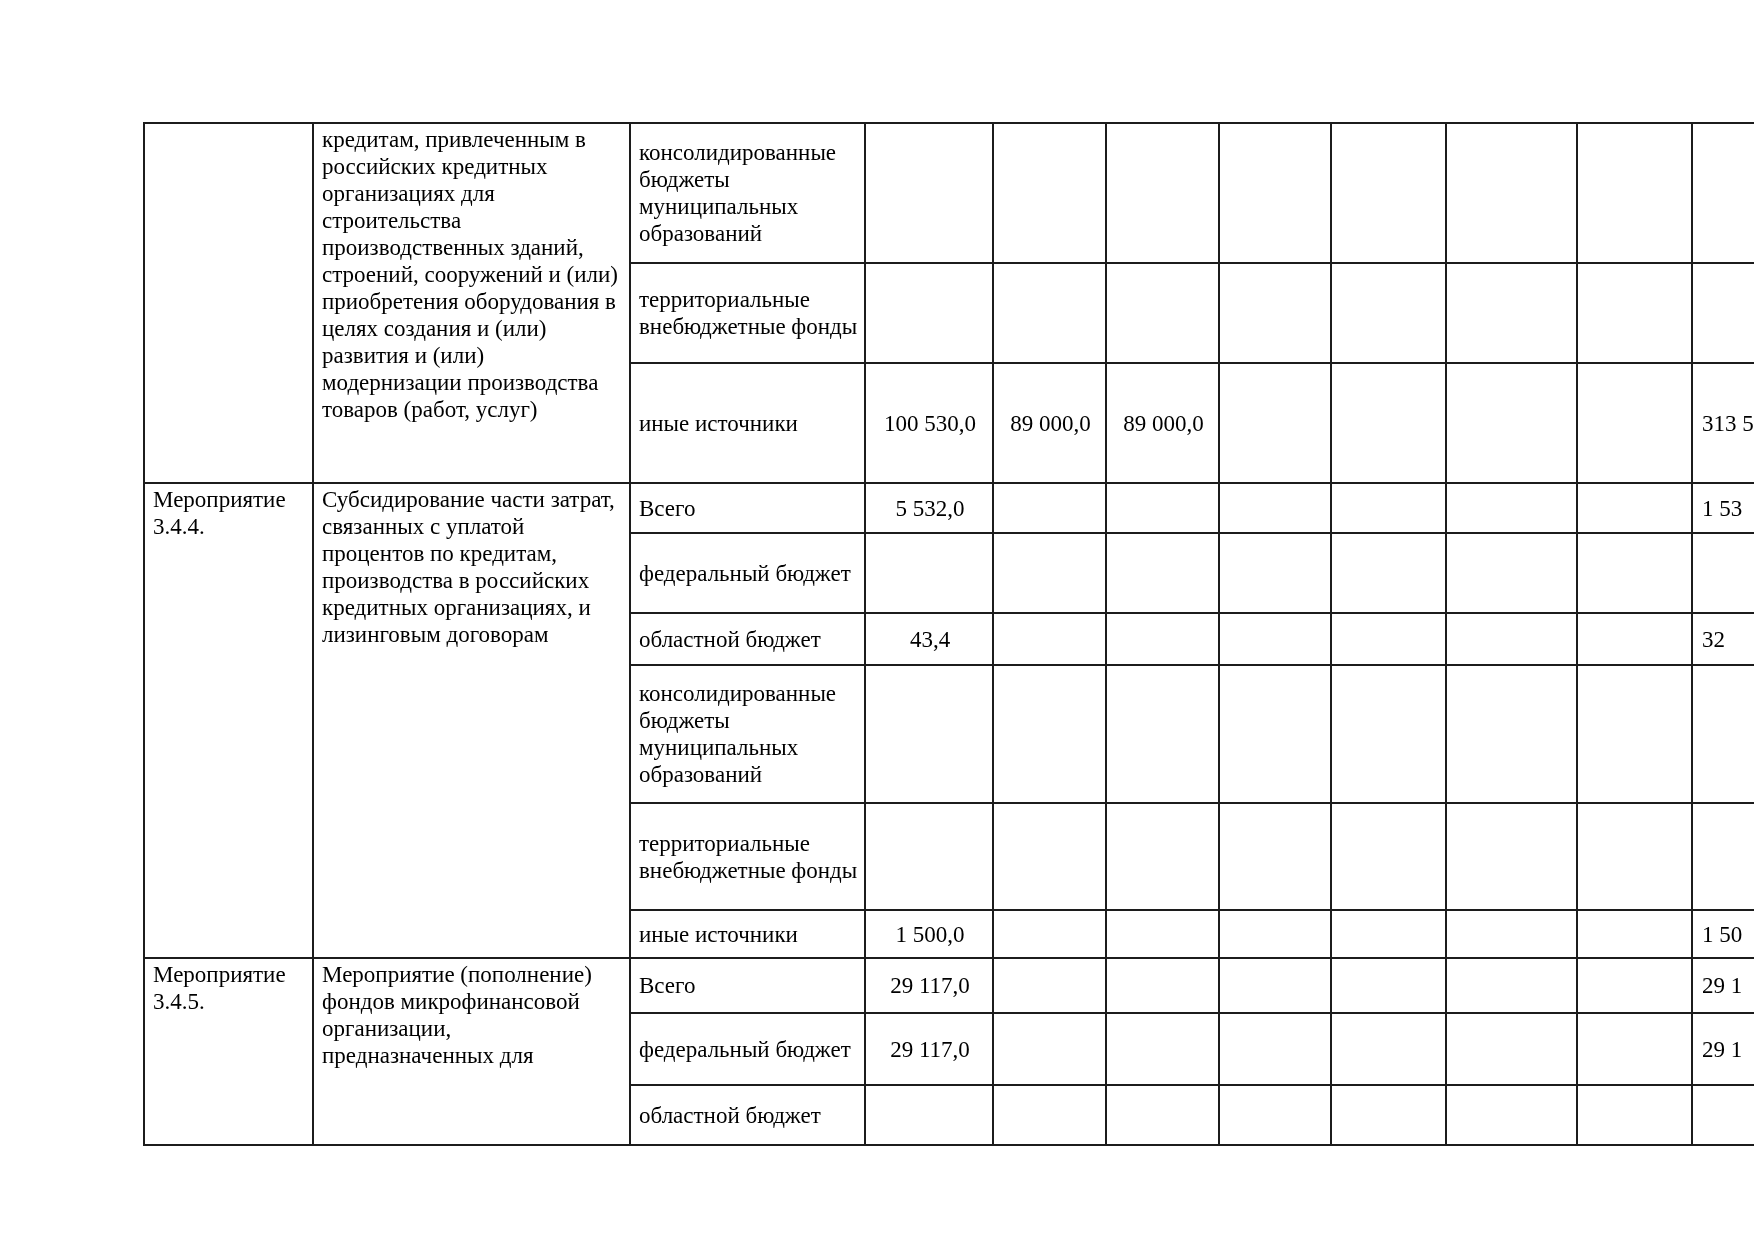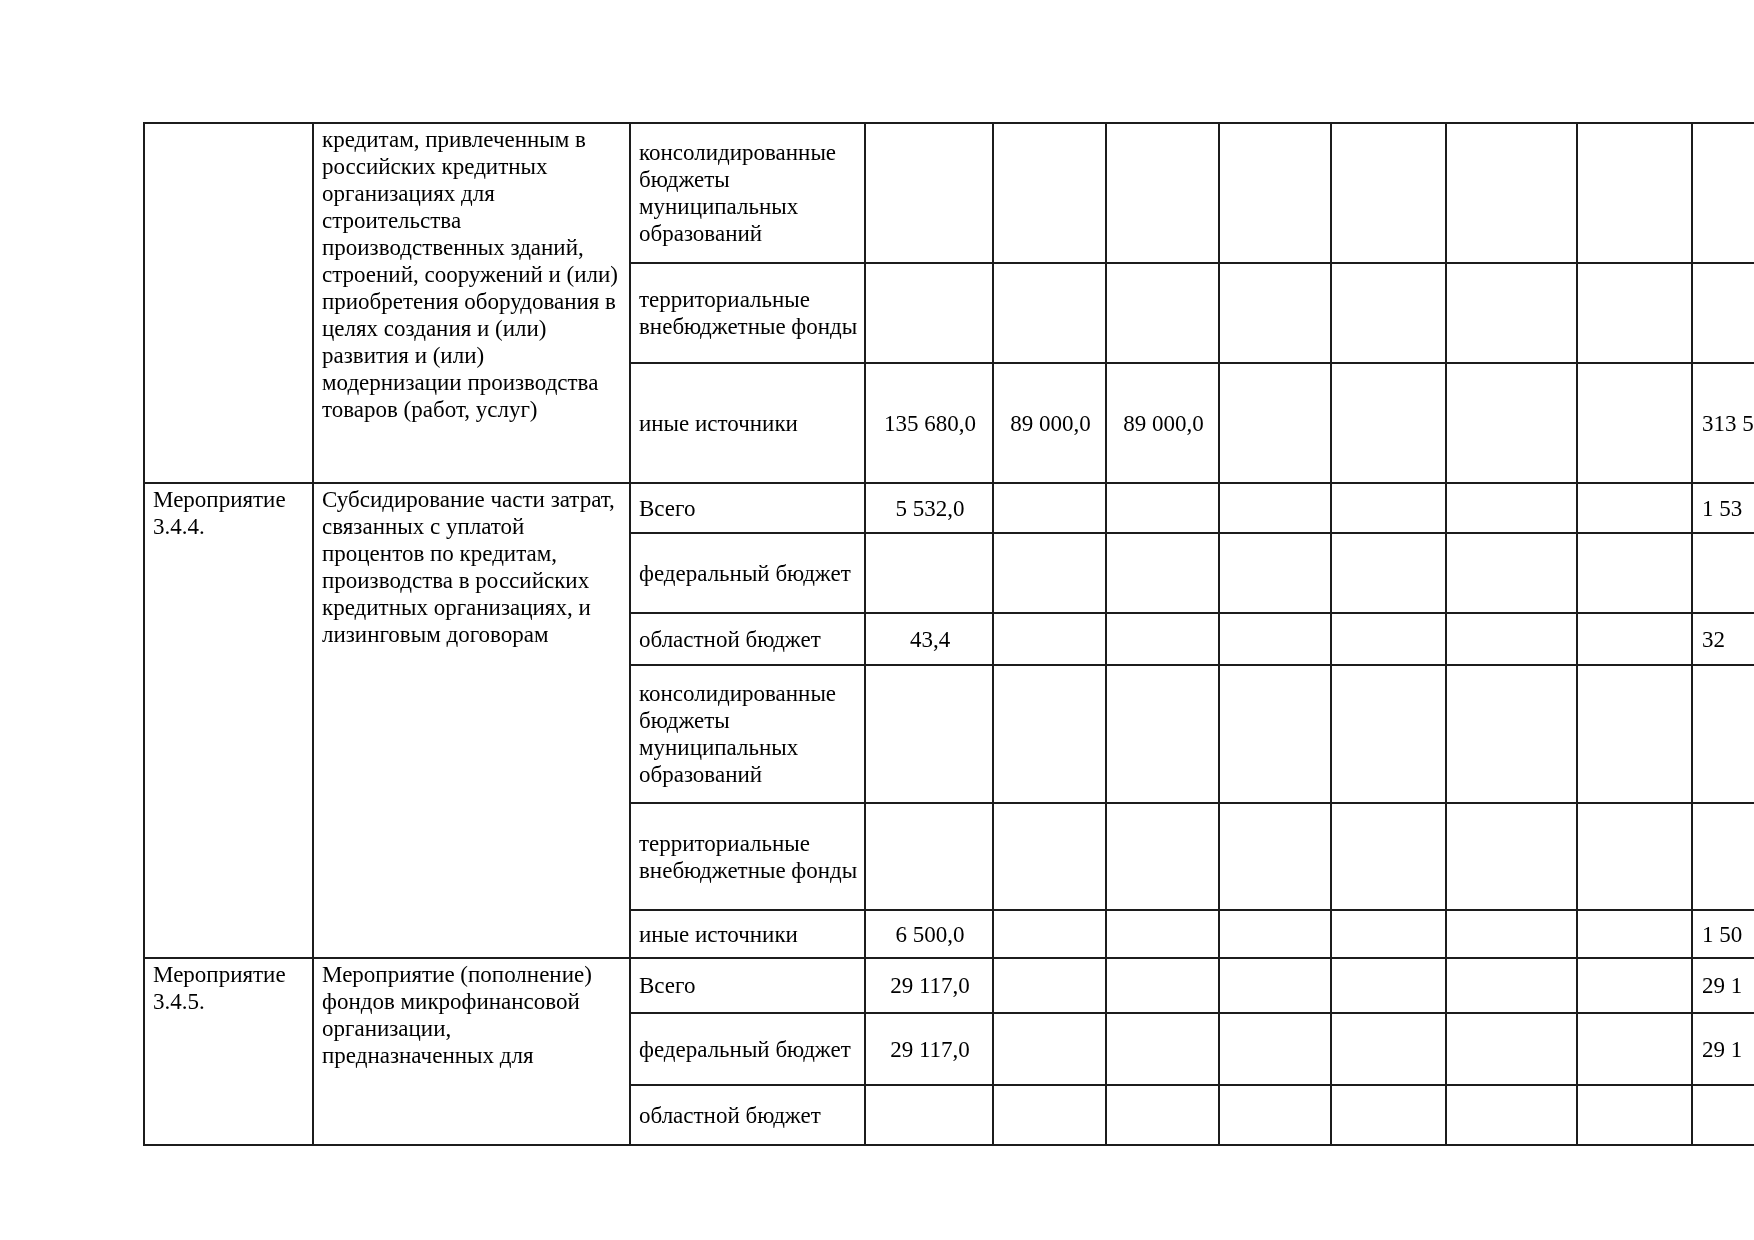--- a/index.html
+++ b/index.html
@@ -95,21 +95,21 @@
           <td class="amount-cell"></td>
           <td class="amount-cell"></td>
           <td class="amount-cell"></td>
           <td class="amount-cell"></td>
           <td class="amount-cell"></td>
           <td class="amount-cell"></td>
           <td class="amount-cell clipped"></td>
         </tr>
         <tr style="height: 120px;">
           <td class="source-cell">иные источники</td>
-          <td class="amount-cell">135 680,0</td>
+          <td class="amount-cell">100 530,0</td>
           <td class="amount-cell">89 000,0</td>
           <td class="amount-cell">89 000,0</td>
           <td class="amount-cell"></td>
           <td class="amount-cell"></td>
           <td class="amount-cell"></td>
           <td class="amount-cell"></td>
           <td class="amount-cell clipped">313 5</td>
         </tr>
         <tr style="height: 50px;">
           <td class="activity-cell" rowspan="6">Мероприятие 3.4.4.</td>
@@ -163,21 +163,21 @@
           <td class="amount-cell"></td>
           <td class="amount-cell"></td>
           <td class="amount-cell"></td>
           <td class="amount-cell"></td>
           <td class="amount-cell"></td>
           <td class="amount-cell"></td>
           <td class="amount-cell clipped"></td>
         </tr>
         <tr style="height: 48px;">
           <td class="source-cell">иные источники</td>
-          <td class="amount-cell">6 500,0</td>
+          <td class="amount-cell">1 500,0</td>
           <td class="amount-cell"></td>
           <td class="amount-cell"></td>
           <td class="amount-cell"></td>
           <td class="amount-cell"></td>
           <td class="amount-cell"></td>
           <td class="amount-cell"></td>
           <td class="amount-cell clipped">1 50</td>
         </tr>
         <tr style="height: 55px;">
           <td class="activity-cell" rowspan="3">Мероприятие 3.4.5.</td>

